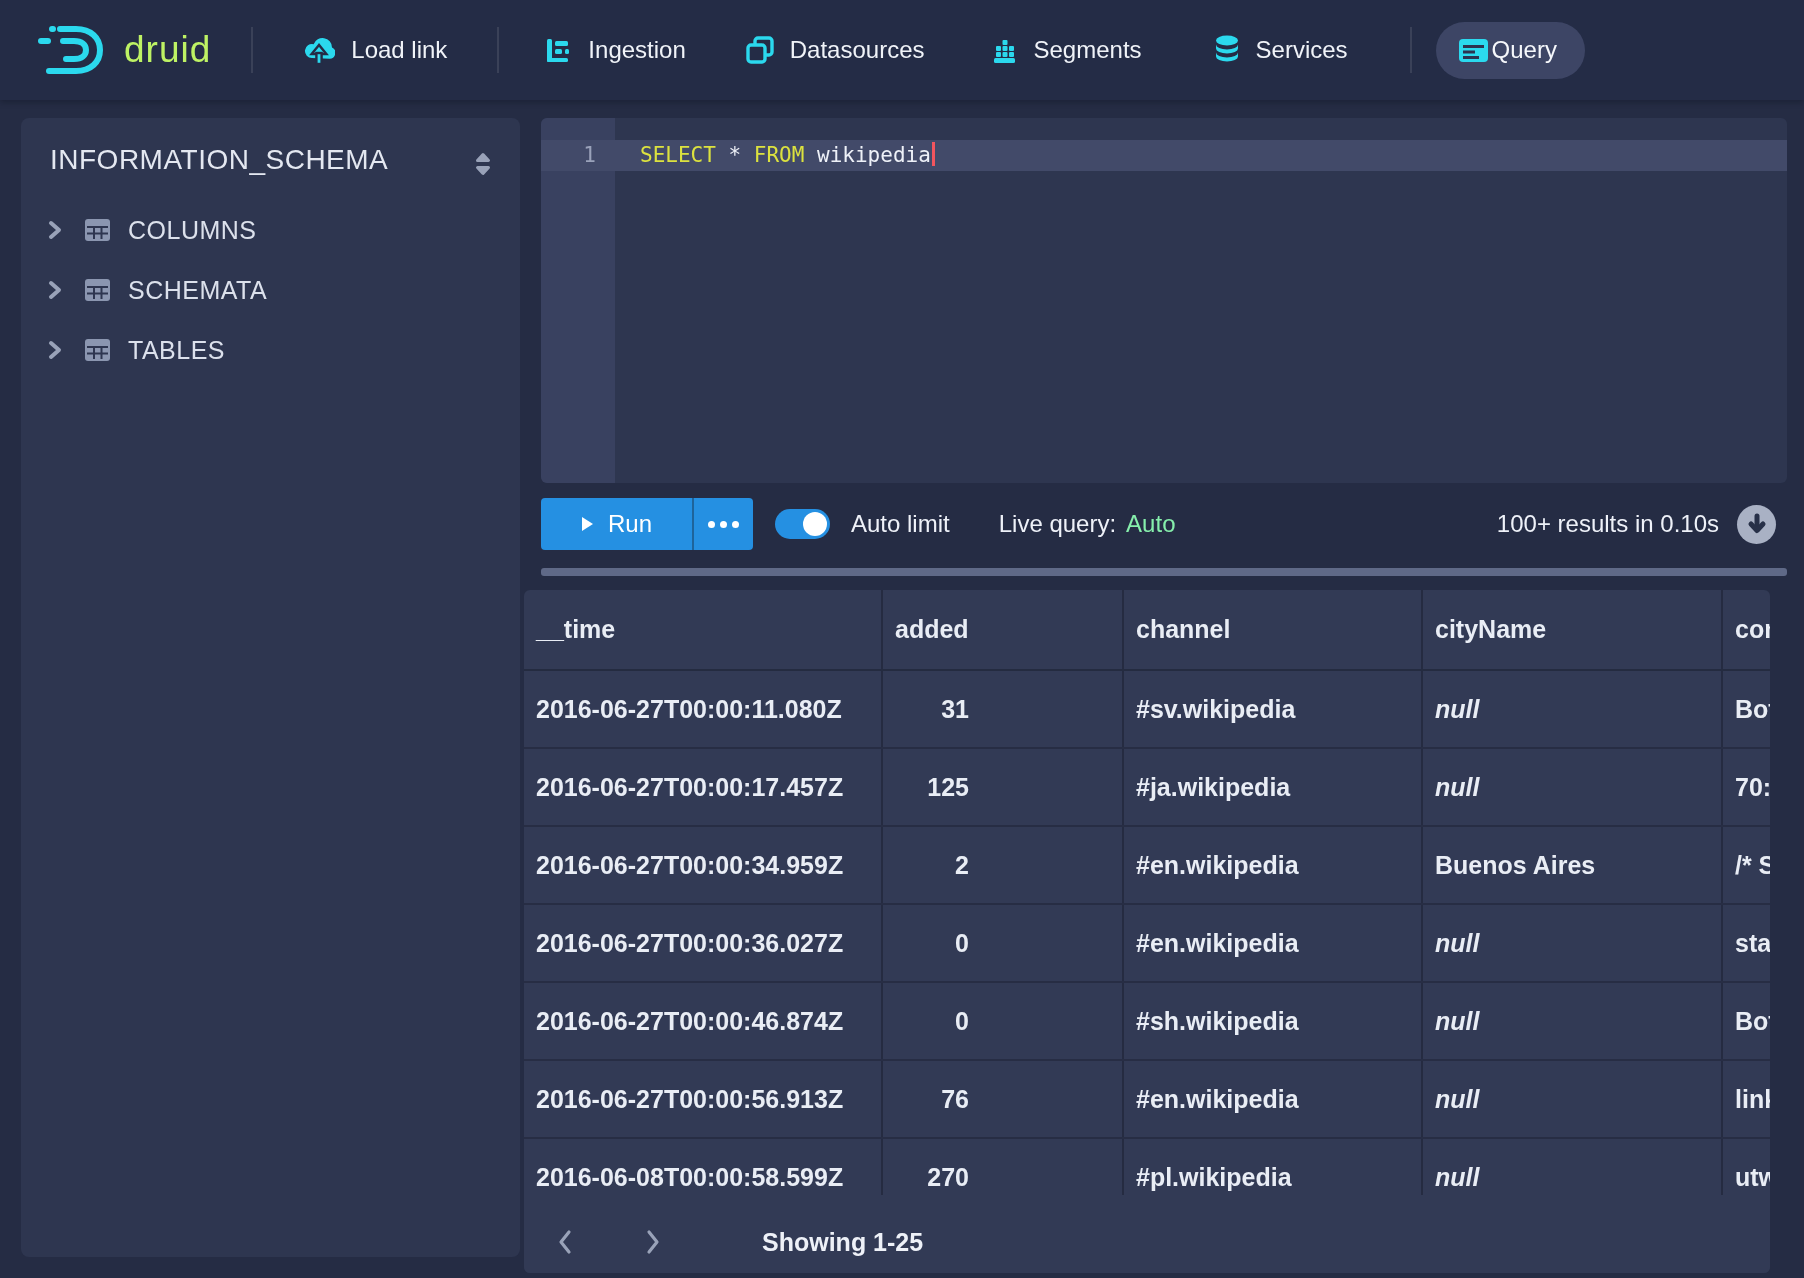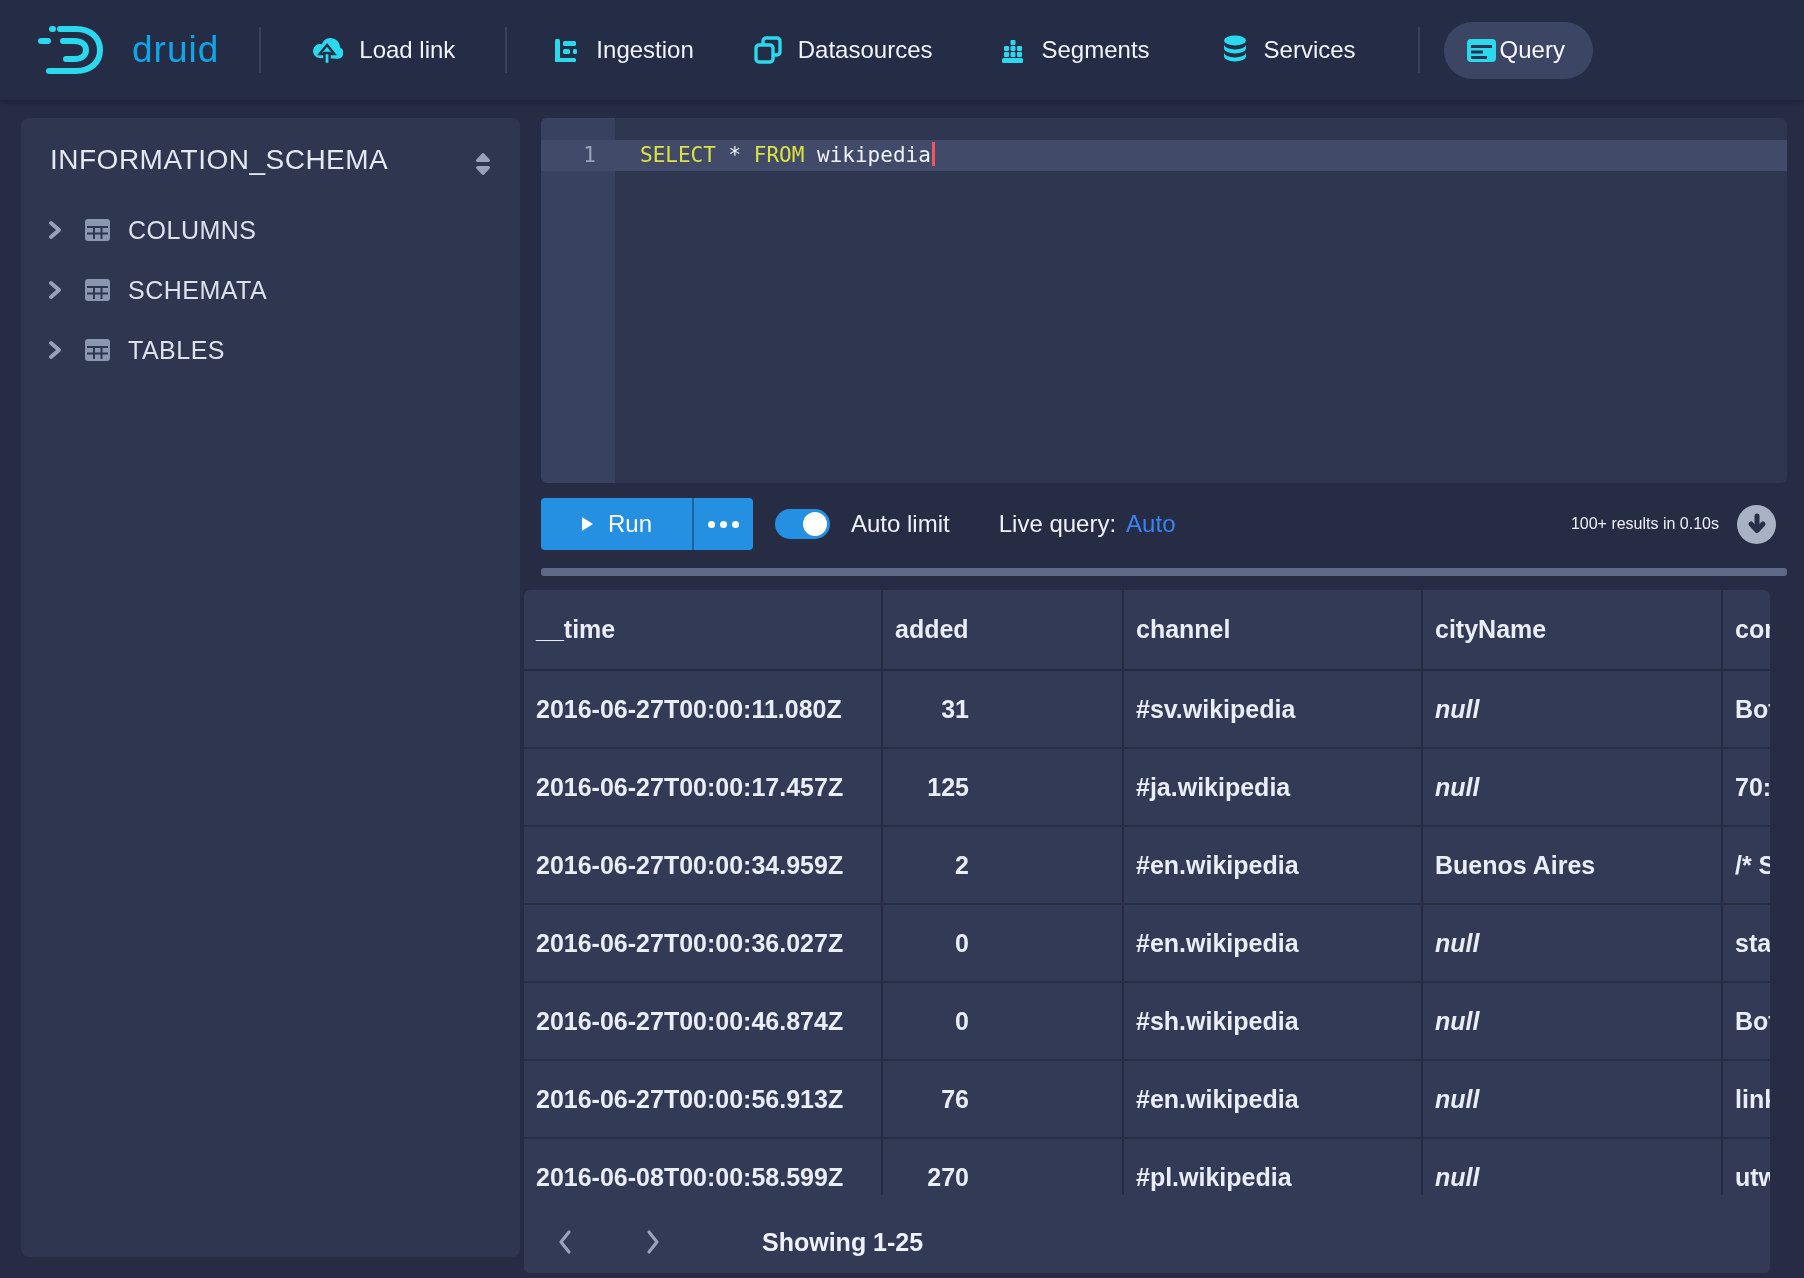--- a/index.html
+++ b/index.html
@@ -13,21 +13,21 @@
   }
   .stage { position:absolute; inset:0; width:1804px; height:1278px; }
 
   
   .navbar {
     position:absolute; left:0; top:0; width:1804px; height:100px;
     background:#242c46; display:flex; align-items:center; padding-left:36px;
     box-shadow:0 2px 6px rgba(10,14,25,.35);
   }
   .brand { display:flex; align-items:center; }
-  .brand-text { font-size:37px; font-weight:500; letter-spacing:1px; color:#0ea5e9; margin-left:20px; }
+  .brand-text { font-size:37px; font-weight:500; letter-spacing:1px; color:#bef264; margin-left:12px; }
   .nav-sep { width:2px; height:46px; background:#3a4158; }
   .sep-1 { margin-left:40px; }
   .sep-2 { margin-left:50px; }
   .sep-3 { margin-left:62px; }
   .nav-item { display:flex; align-items:center; gap:16px; font-size:24px; color:#f0f3f8; cursor:pointer; }
   .ni-load { margin-left:50px; }
   .ni-ingestion { margin-left:46px; }
   .ni-datasources { margin-left:60px; }
   .ni-segments { margin-left:66px; }
   .ni-services { margin-left:72px; }
@@ -75,23 +75,23 @@
   .more-btn {
     width:61px; height:52px; background:#2590e2; border:none; border-radius:0 4px 4px 0;
     border-left:2px solid rgba(17,20,24,.35);
     display:flex; align-items:center; justify-content:center; gap:5px; cursor:pointer;
   }
   .dot { width:7px; height:7px; border-radius:50%; background:#fff; }
   .toggle { margin-left:22px; width:55px; height:30px; border-radius:16px; background:#2590e2; position:relative; cursor:pointer; }
   .knob { position:absolute; right:3px; top:3px; width:24px; height:24px; border-radius:50%; background:#fff; }
   .auto-limit { margin-left:21px; font-size:24px; }
   .live-label { margin-left:49px; font-size:24px; }
-  .live-value { margin-left:10px; font-size:24px; color:#3b82f6; cursor:pointer; }
+  .live-value { margin-left:10px; font-size:24px; color:#86efac; cursor:pointer; }
   .tb-spacer { flex:1; }
-  .results-info { font-size:16px; }
+  .results-info { font-size:24px; }
   .dl-btn { margin-left:18px; margin-right:11px; width:39px; height:39px; border-radius:50%; background:#a9b1c4; display:flex; align-items:center; justify-content:center; cursor:pointer; }
 
   
   .splitter { position:absolute; left:541px; top:568px; width:1246px; height:8px; background:#5f6987; border-radius:3px; cursor:row-resize; }
 
   
   .results { position:absolute; left:524px; top:590px; width:1246px; height:683px; background:#323a55; border-radius:6px; overflow:hidden;font-weight:bold; }
   .thead { display:flex; height:81px; border-bottom:2px solid rgba(22,27,43,.5); }
   .th {
     line-height:79px; font-size:25px; color:#e9edf5; padding-left:12px;

